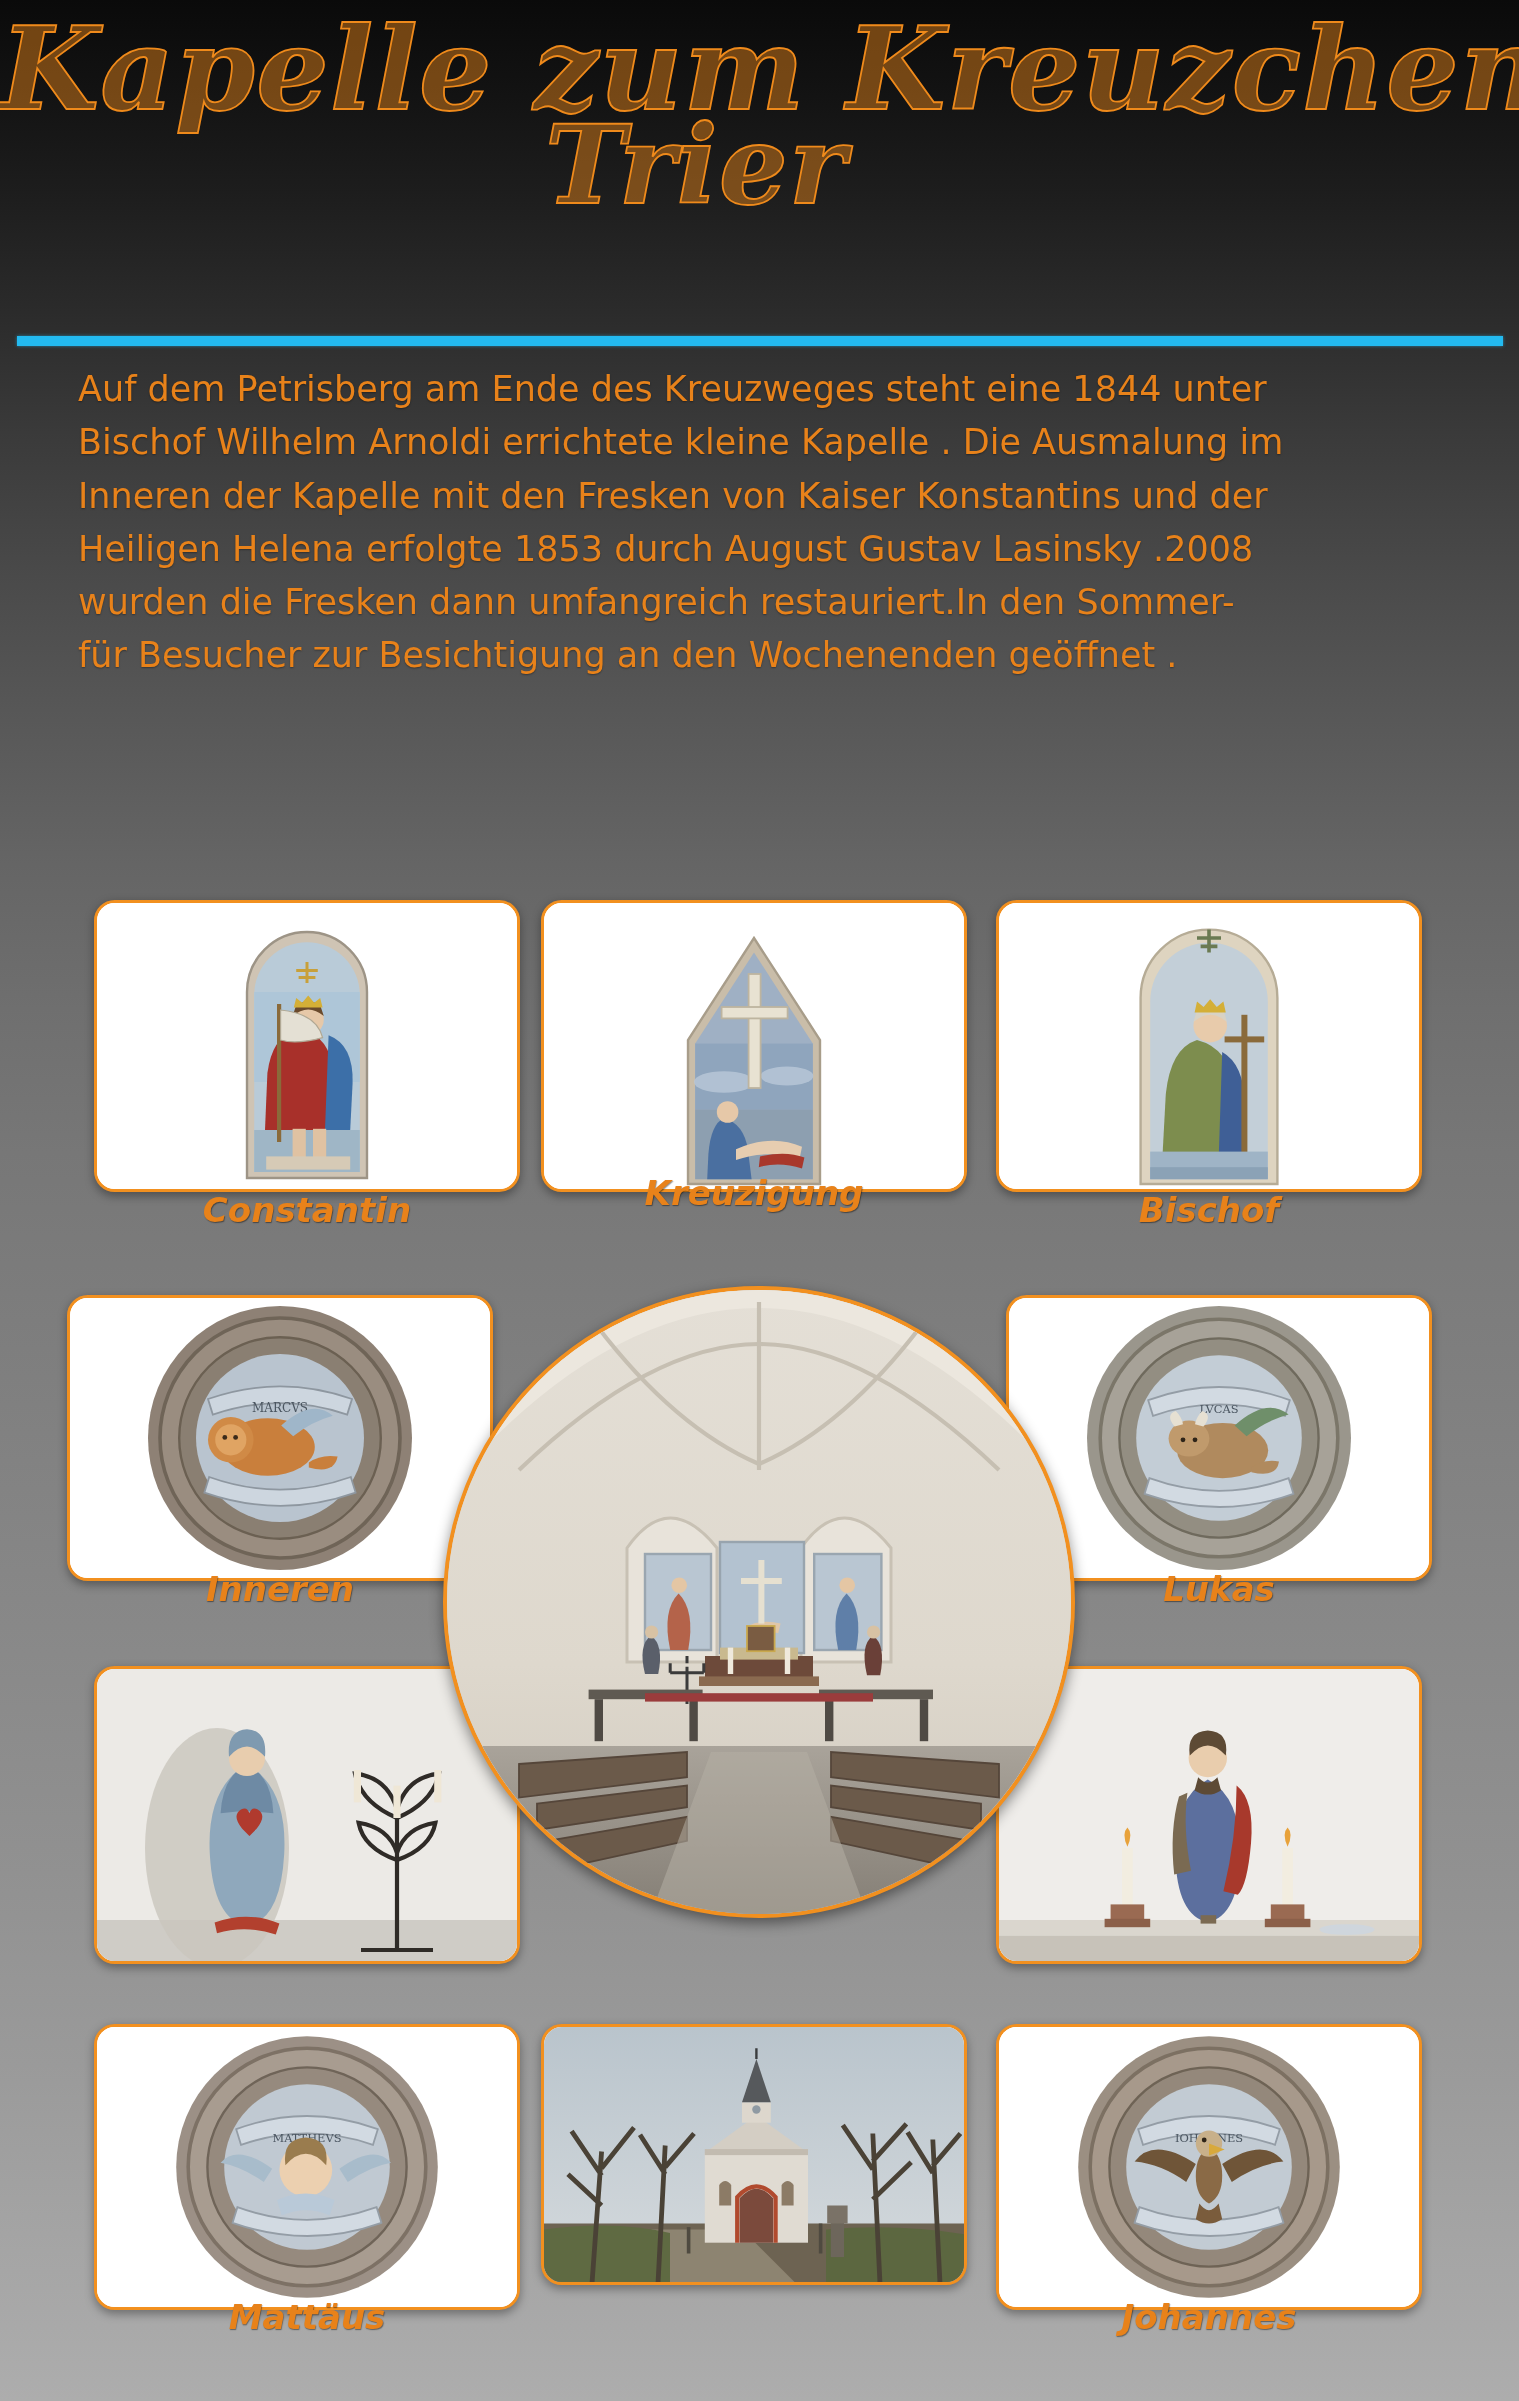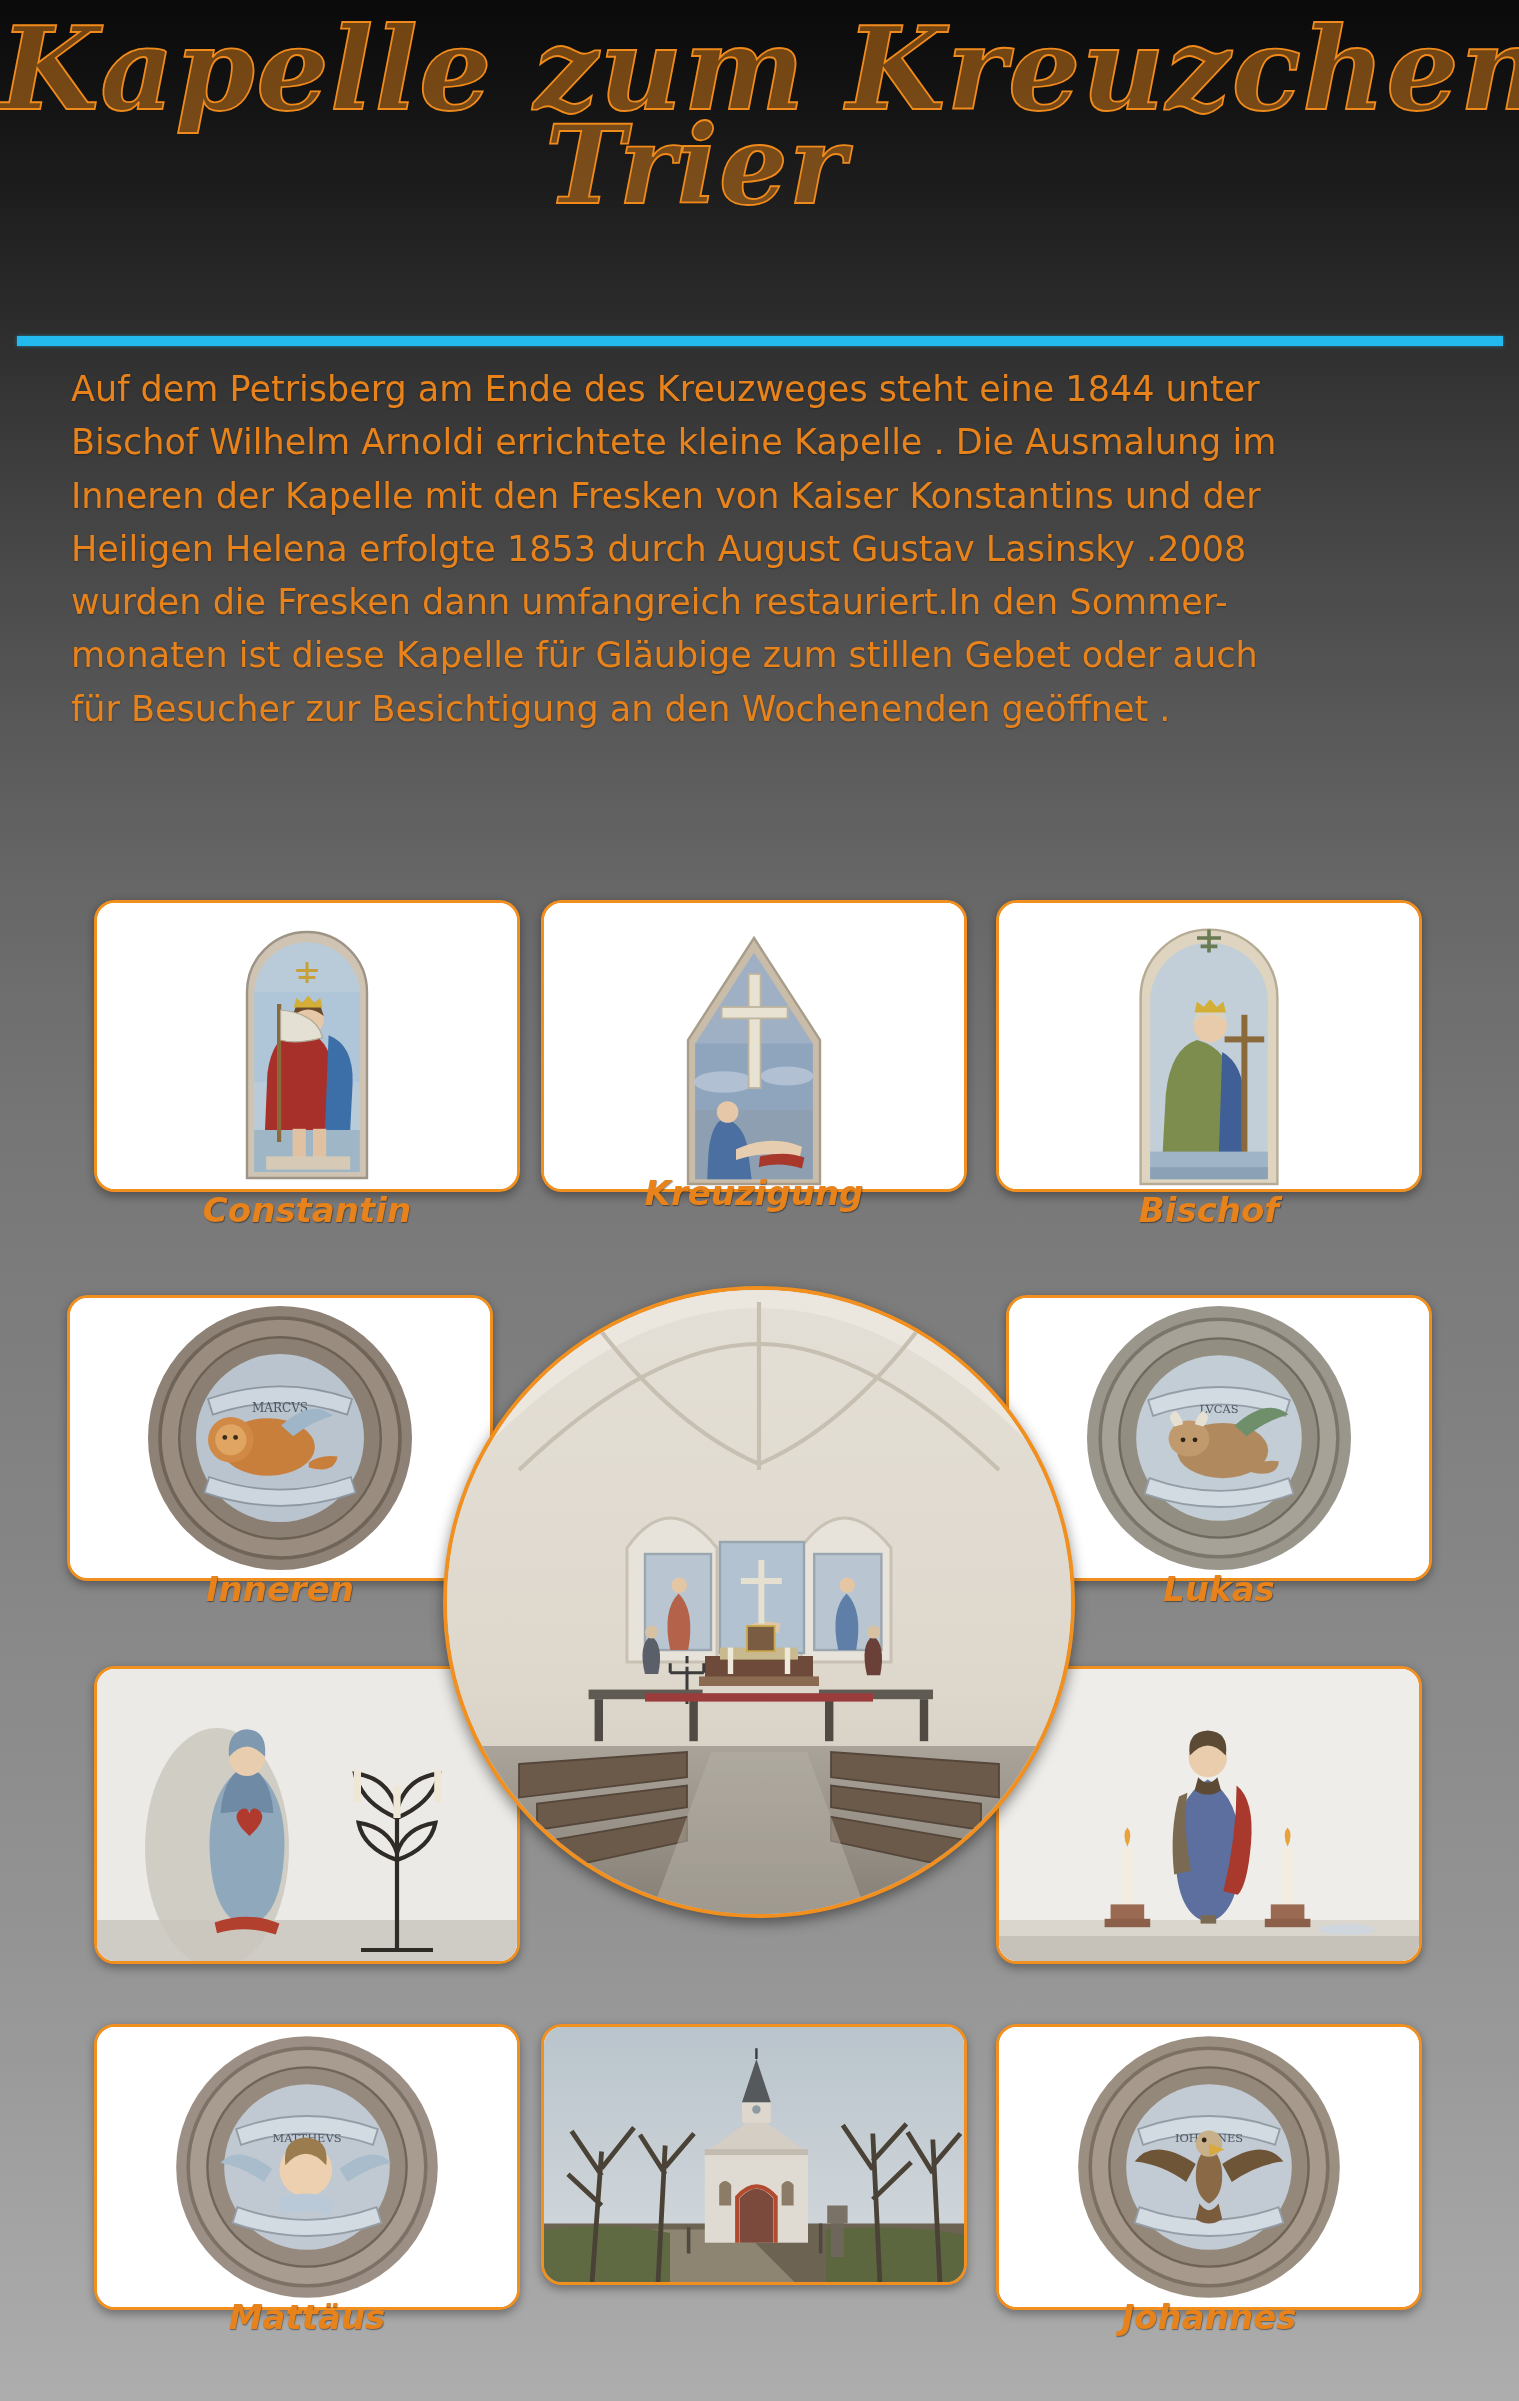--- a/index.html
+++ b/index.html
@@ -65,21 +65,21 @@
     width: 1486px;
     height: 9.7px;
     background: #23baf0;
     box-shadow: 0 0 3.6px rgba(35,186,240,0.6);
   }
 
   
   .intro {
     position: absolute;
     top: 365px;
-    left: 71px;
+    left: 78px;
     width: 1368px;
     color: #e8821a;
     font-family: "DejaVu Sans", sans-serif;
     font-size: 35px;
     line-height: 1.42;
     font-weight: 500;
     text-shadow: 0 1.2px 1.8px rgba(0,0,0,0.35);
   }
   .intro p { margin: 0 0 3.6px 0; }
 
@@ -130,21 +130,20 @@
   </div>
 
   <div class="cyan-rule"></div>
 
   <div class="intro">
     <p>Auf dem Petrisberg am Ende des Kreuzweges steht eine 1844 unter</p>
     <p>Bischof Wilhelm Arnoldi errichtete kleine Kapelle . Die Ausmalung im</p>
     <p>Inneren der Kapelle mit den Fresken von Kaiser Konstantins und der</p>
     <p>Heiligen Helena erfolgte 1853 durch August Gustav Lasinsky .2008</p>
     <p>wurden die Fresken dann umfangreich restauriert.In den Sommer-</p>
-    <p>monaten ist diese Kapelle für Gläubige zum stillen Gebet oder auch</p>
     <p>für  Besucher zur Besichtigung an den Wochenenden geöffnet .</p>
   </div>
 
   <div class="card" style="left:94px; top:900px; width:426px; height:292px;">
     <svg class="art" viewBox="0 0 700 480" preserveAspectRatio="xMidYMid slice">
       <rect width="700" height="480" fill="#ffffff"></rect>
 
       <path d="M250 460 L250 150 A100 100 0 0 1 450 150 L450 460 Z" fill="#cfc4b4" stroke="#9d9486" stroke-width="4"></path>
       <path d="M262 450 L262 155 A88 88 0 0 1 438 155 L438 450 Z" fill="#b9cbd8"></path>
 

